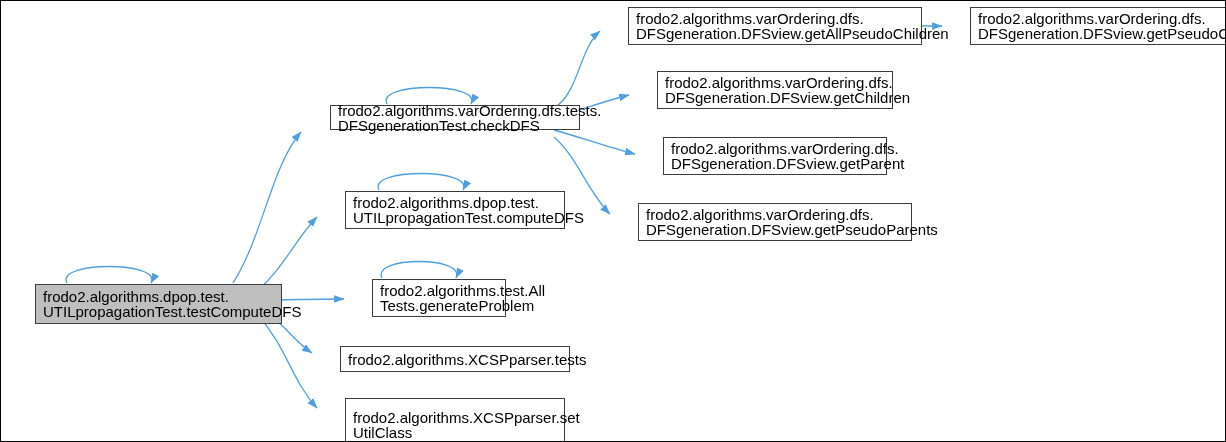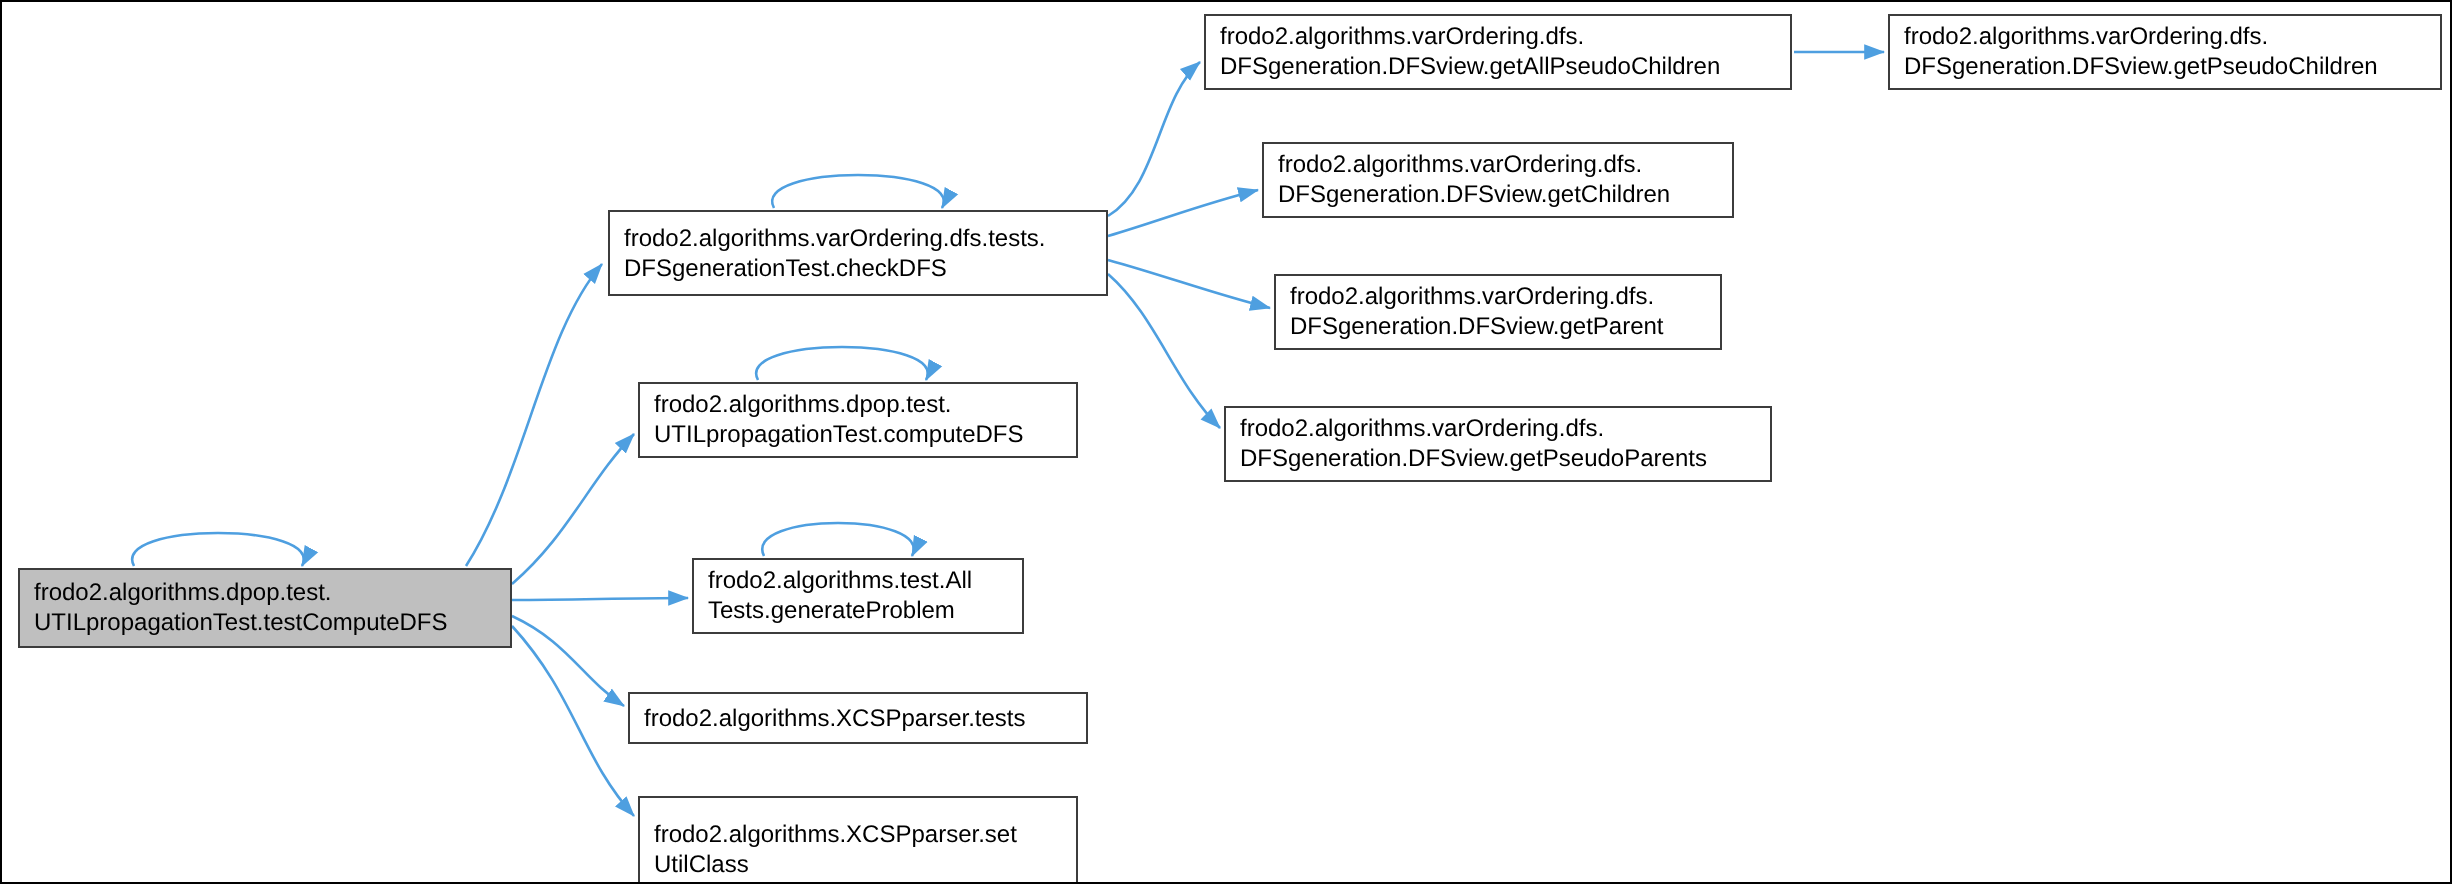--- a/index.html
+++ b/index.html
@@ -22,27 +22,28 @@
   }
   svg.edges{position:absolute;left:0;top:0;width:1226px;height:442px;}
   .edge{fill:none;stroke:var(--edge);stroke-width:1.3px;}
   .arrowhead{fill:var(--edge);}
   .node{
     position:absolute;
     box-sizing:border-box;
     background:var(--node-bg);
     border:1px solid var(--node-border);
     color:#000;
-    font-size:12px;
+    font-size:15px;
     line-height:15px;
     white-space:pre-line;
     display:flex;
     align-items:center;
     padding:0 7px;
     cursor:pointer;
+    margin-left:26px;
   }
   .node.highlight{background:var(--highlight-bg);}
 </style>
 </head>
 <body>
 
 <div class="canvas">
 
   <svg class="edges" viewBox="0 0 1226 442" xmlns="http://www.w3.org/2000/svg">
     <defs>
@@ -66,27 +67,27 @@
     <path class="edge" d="M 553,117 C 580,109 600,101 628,94" marker-end="url(#arrow)"></path>
     <path class="edge" d="M 553,129 C 582,137 606,146 634,153" marker-end="url(#arrow)"></path>
     <path class="edge" d="M 553,136 C 577,157 586,190 609,213" marker-end="url(#arrow)"></path>
 
     <path class="edge" d="M 896,25 L 941,25" marker-end="url(#arrow)"></path>
   </svg>
 
   <div class="node highlight" style="left:8px;top:283px;width:247px;height:40px;">frodo2.algorithms.dpop.test.
 UTILpropagationTest.testComputeDFS</div>
 
-  <div class="node" style="left:303px;top:104px;width:250px;height:43px;">frodo2.algorithms.varOrdering.dfs.tests.
+  <div class="node" style="left:303px;top:104px;width:250px;height:25px;">frodo2.algorithms.varOrdering.dfs.tests.
 DFSgenerationTest.checkDFS</div>
 
   <div class="node" style="left:318px;top:190px;width:220px;height:38px;">frodo2.algorithms.dpop.test.
 UTILpropagationTest.computeDFS</div>
 
-  <div class="node" style="left:345px;top:278px;width:166px;height:38px;">frodo2.algorithms.test.All
+  <div class="node" style="left:345px;top:278px;width:134px;height:38px;">frodo2.algorithms.test.All
 Tests.generateProblem</div>
 
   <div class="node" style="left:313px;top:345px;width:230px;height:26px;">frodo2.algorithms.XCSPparser.tests</div>
 
   <div class="node" style="left:318px;top:397px;width:220px;height:54px;">frodo2.algorithms.XCSPparser.set
 UtilClass</div>
 
   <div class="node" style="left:601px;top:6px;width:294px;height:38px;">frodo2.algorithms.varOrdering.dfs.
 DFSgeneration.DFSview.getAllPseudoChildren</div>
 

